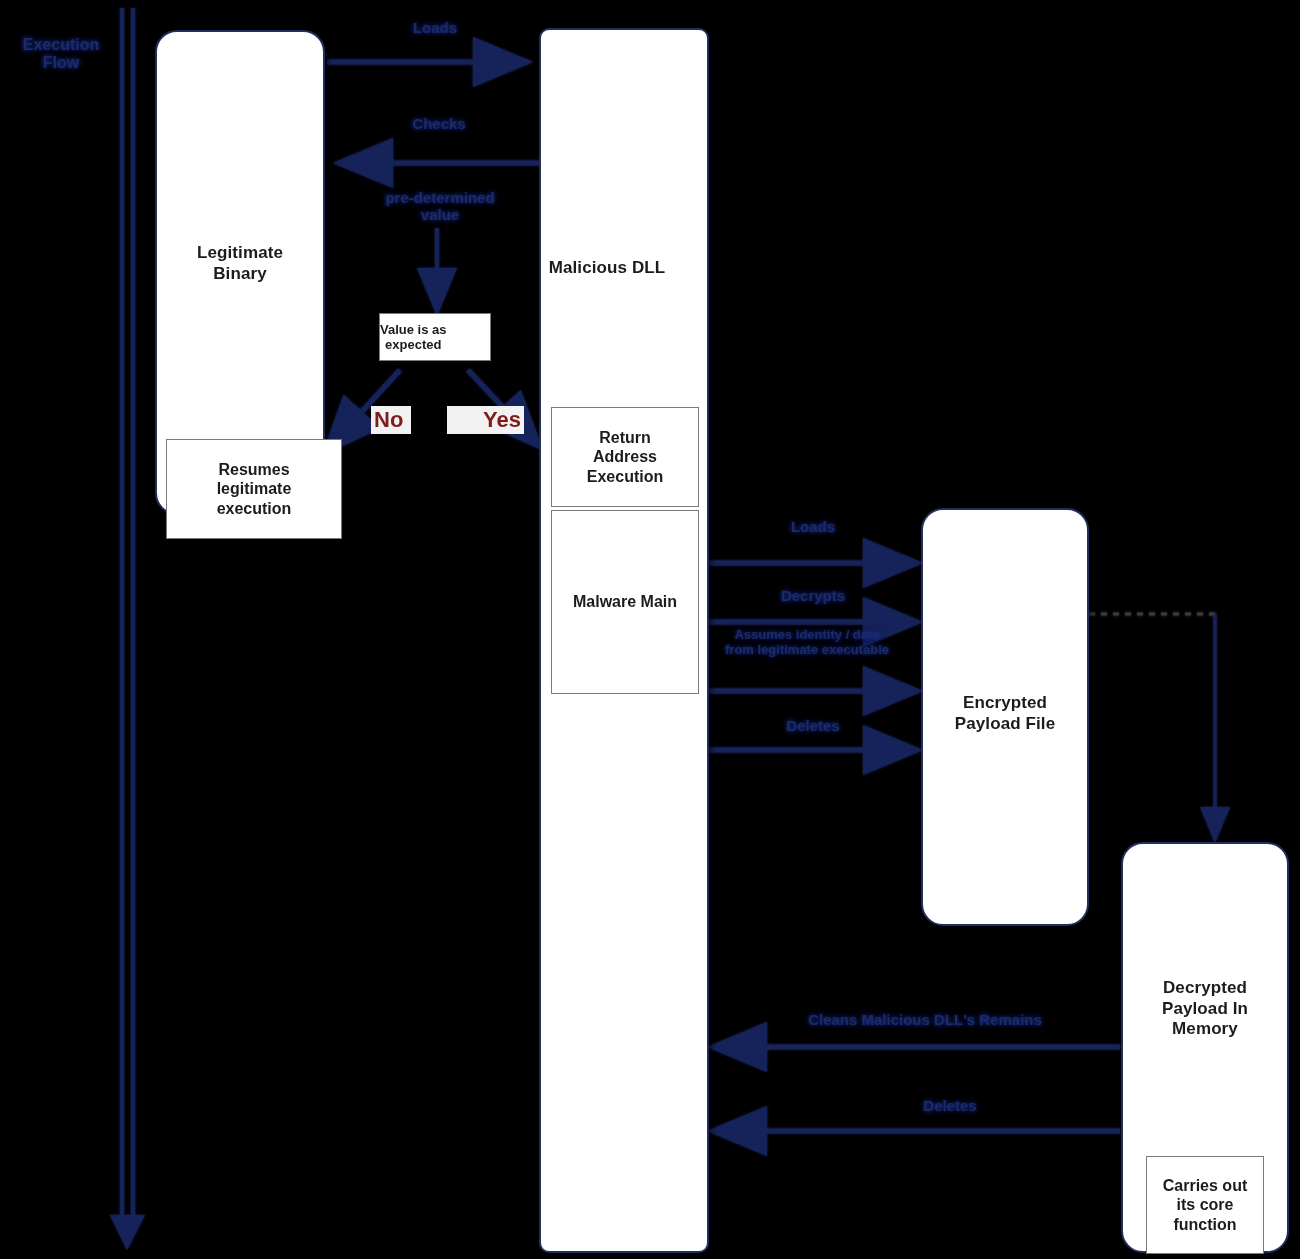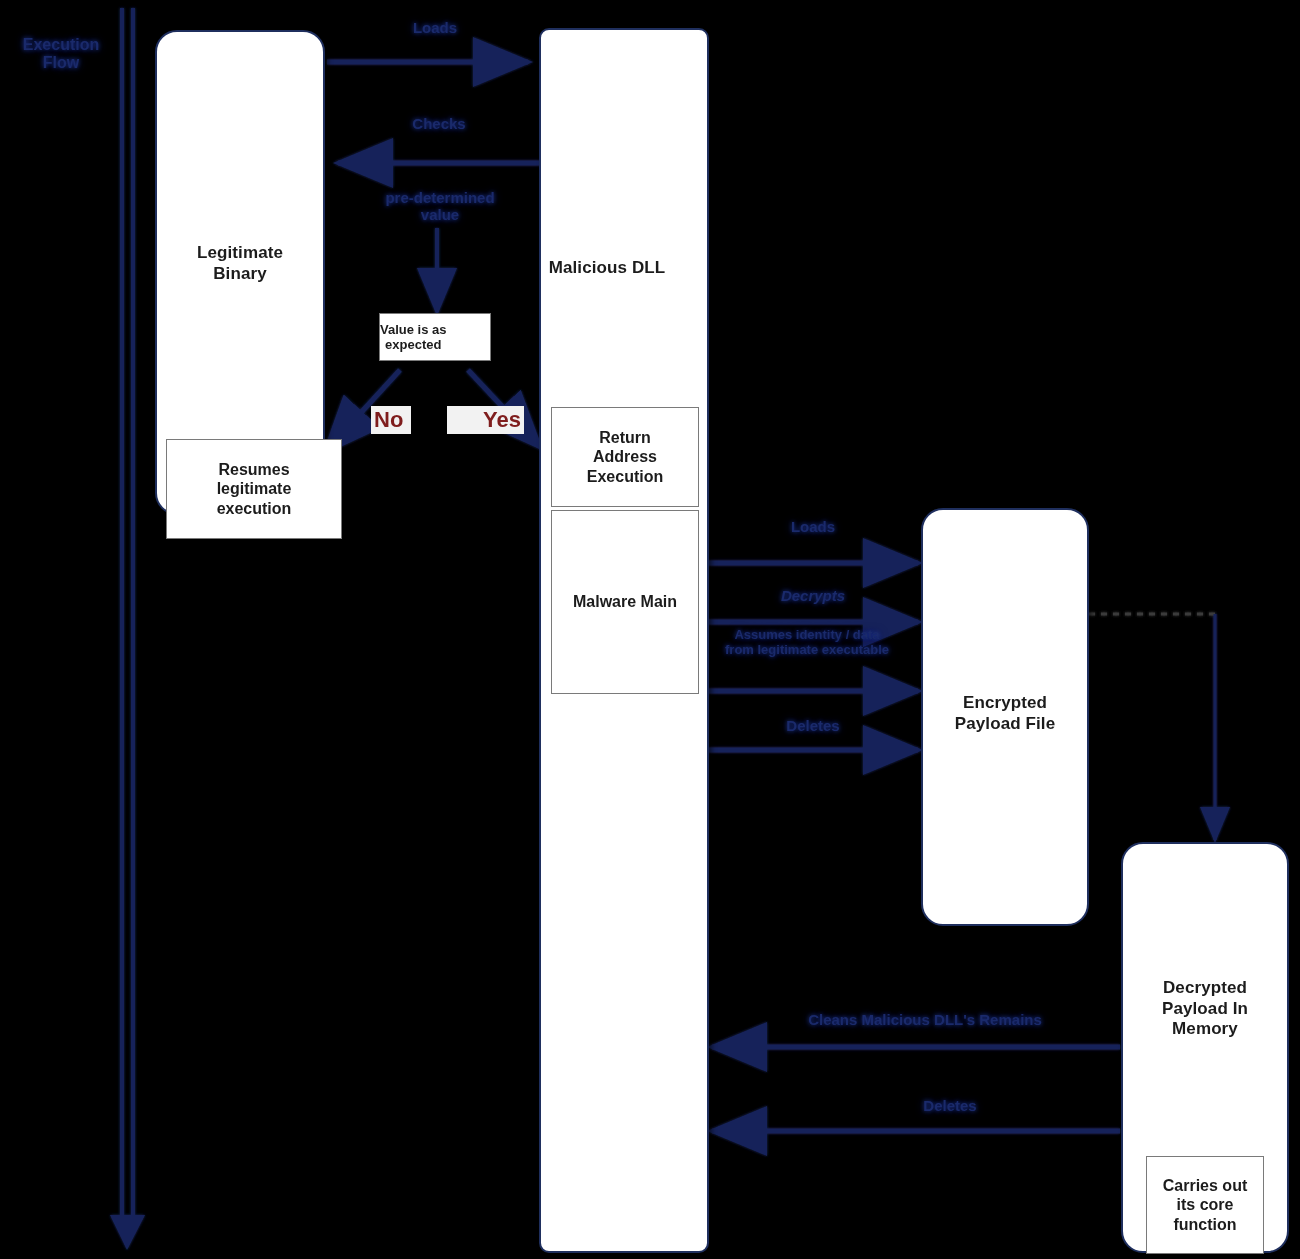--- a/index.html
+++ b/index.html
@@ -252,21 +252,21 @@
 
   <div class="edge-label" style="left:359px; top:116px; width:160px;">Checks</div>
 
   <div class="edge-label wrap" style="left:345px; top:190px; width:190px;">
     <span>pre-determined</span><br>
     <span>value</span>
   </div>
 
   <div class="edge-label" style="left:718px; top:519px; width:190px;">Loads</div>
 
-  <div class="edge-label" style="left:718px; top:588px; width:190px;font-style:italic;">Decrypts</div>
+  <div class="edge-label" style="left:718px; top:588px; width:190px;">Decrypts</div>
 
   <div class="edge-label wrap small" style="left:694px; top:628px; width:226px;">
     <span>Assumes identity / data</span><br>
     <span>from legitimate executable</span>
   </div>
 
   <div class="edge-label" style="left:718px; top:718px; width:190px;">Deletes</div>
 
   <div class="edge-label" style="left:730px; top:1012px; width:390px;">Cleans Malicious DLL's Remains</div>
 

